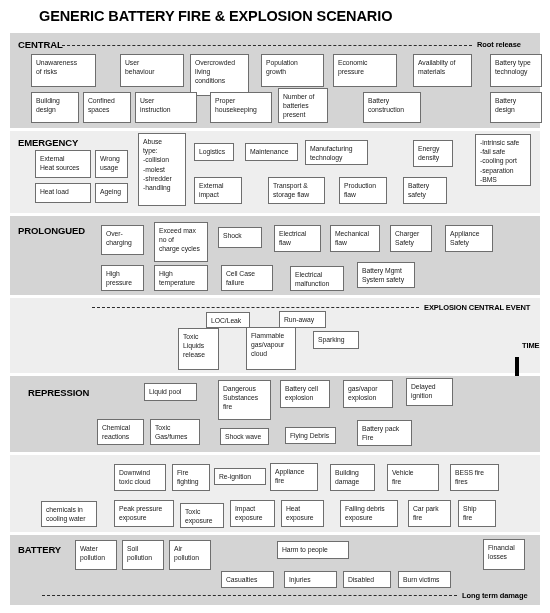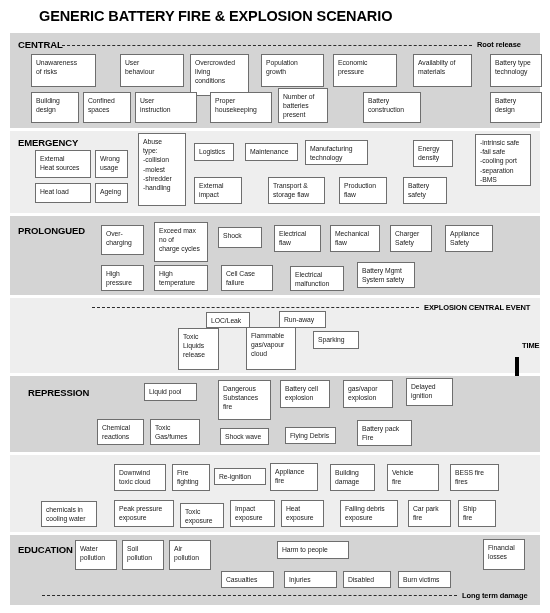--- a/index.html
+++ b/index.html
@@ -269,21 +269,21 @@
   <div class="node" style="left:281px;top:500px;width:43px;height:27px;">Heat
 exposure</div>
   <div class="node" style="left:340px;top:500px;width:58px;height:27px;">Falling debris
 exposure</div>
   <div class="node" style="left:408px;top:500px;width:43px;height:27px;">Car park
 fire</div>
   <div class="node" style="left:458px;top:500px;width:38px;height:27px;">Ship
 fire</div>
 
   <div class="band dark" style="top:535px;height:70px;"></div>
-  <div class="band-label" style="left:18px;top:544px;">EDUCATION</div>
+  <div class="band-label" style="left:18px;top:544px;">BATTERY</div>
 
   <div class="node" style="left:75px;top:540px;width:42px;height:30px;">Water
 pollution</div>
   <div class="node" style="left:122px;top:540px;width:42px;height:30px;">Soil
 pollution</div>
   <div class="node" style="left:169px;top:540px;width:42px;height:30px;">Air
 pollution</div>
   <div class="node" style="left:277px;top:541px;width:72px;height:18px;">Harm to people</div>
   <div class="node" style="left:483px;top:539px;width:42px;height:31px;">Financial
 losses</div>

